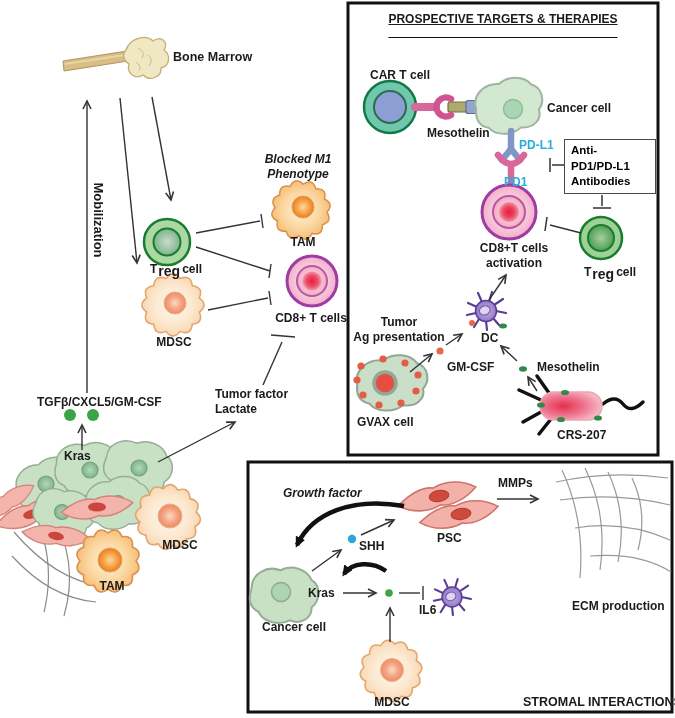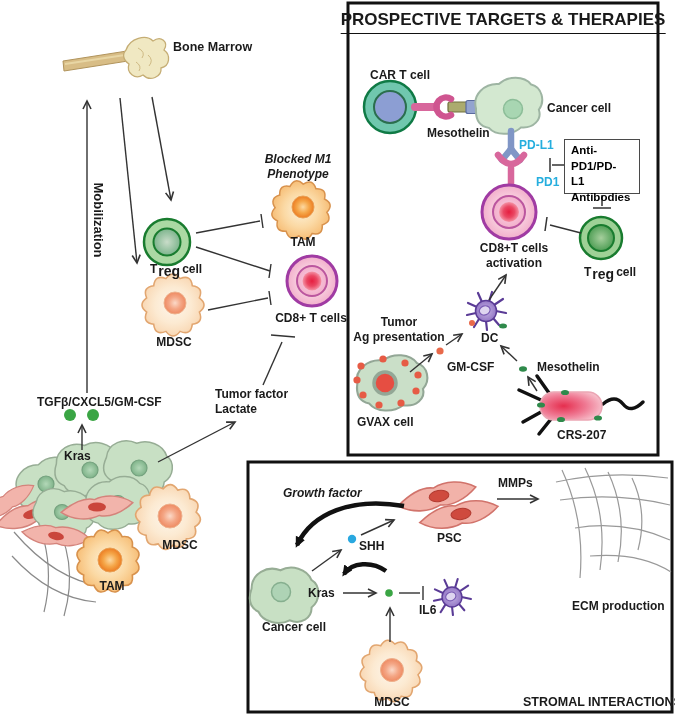--- a/index.html
+++ b/index.html
@@ -5,22 +5,22 @@
   html,body{margin:0;padding:0;background:#fff;}
   #stage{position:relative;width:675px;height:718px;background:#fff;overflow:hidden;
          font-family:"Liberation Sans",sans-serif;}
   svg{position:absolute;left:0;top:0;}
   .lbl{position:absolute;font-weight:bold;font-size:12px;color:#1a1a1a;white-space:nowrap;line-height:13px;z-index:5;}
   .ctr{transform:translateX(-50%);text-align:center;}
   .cyan{color:#25aede;}
   .sub{font-size:14px;vertical-align:-3px;margin:0 2px 0 1px;font-weight:bold;}
   .two{line-height:15px;}
   #mobilization{transform:translate(-50%,-50%) rotate(90deg);font-size:13px;}
-  #targets-title{font-size:17px;border-bottom:1.6px solid #111;padding-bottom:4px;}
-  #antibody-box{position:absolute;left:564px;top:139px;width:76px;height:55px;border:1.7px solid #4a4a4a;
+  #targets-title{font-size:12px;border-bottom:1.6px solid #111;padding-bottom:11px;text-decoration:underline;}
+  #antibody-box{position:absolute;left:564px;top:139px;width:92px;height:55px;border:1.7px solid #4a4a4a;
     background:#fff;z-index:4;font-weight:bold;font-size:11.5px;line-height:15.5px;padding:3px 14px 0 6px;box-sizing:border-box;}
 </style>
 </head>
 <body>
 
 <div id="stage">
 
 <svg width="675" height="718" viewBox="0 0 675 718">
   <defs>
     <path id="wavy" d="M 26 0 Q 32.8 8.8 22.5 13 Q 24 24 13 22.5 Q 8.8 32.8 0 26 Q -8.8 32.8 -13 22.5 Q -24 24 -22.5 13 Q -32.8 8.8 -26 0 Q -32.8 -8.8 -22.5 -13 Q -24 -24 -13 -22.5 Q -8.8 -32.8 0 -26 Q 8.8 -32.8 13 -22.5 Q 24 -24 22.5 -13 Q 32.8 -8.8 26 0 Z"></path>
@@ -352,21 +352,21 @@
     <path d="M 312 571 L 341 550" marker-end="url(#ah)"></path>
     <path d="M 361 535 L 394 520" marker-end="url(#ah)"></path>
   </g>
 
   <g stroke="#111" stroke-width="4.5" fill="none">
     <path d="M 404 506 C 352 497 312 513 297 545" marker-end="url(#ahb)"></path>
     <path d="M 386 571 C 372 561 352 562 344 574" marker-end="url(#ahb)"></path>
   </g>
 </svg>
 
-<div class="lbl" style="left:173px;top:41px;font-size:12.5px;">Bone Marrow</div>
+<div class="lbl" style="left:173px;top:51px;font-size:12.5px;">Bone Marrow</div>
 <div class="lbl" id="mobilization" style="left:98px;top:220px;">Mobilization</div>
 <div class="lbl ctr two" style="left:298px;top:152px;font-style:italic;">
   <div>Blocked M1</div>
   <div>Phenotype</div>
 </div>
 <div class="lbl ctr" style="left:303px;top:236px;">TAM</div>
 <div class="lbl" style="left:150px;top:263px;"><span>T</span><span class="sub">reg</span><span>cell</span></div>
 <div class="lbl ctr" style="left:174px;top:336px;">MDSC</div>
 <div class="lbl ctr" style="left:311px;top:312px;">CD8+ T cells</div>
 <div class="lbl two" style="left:215px;top:387px;">
@@ -376,21 +376,21 @@
 <div class="lbl" style="left:37px;top:396px;">TGFβ/CXCL5/GM-CSF</div>
 <div class="lbl" style="left:64px;top:450px;">Kras</div>
 <div class="lbl ctr" style="left:180px;top:539px;">MDSC</div>
 <div class="lbl ctr" style="left:112px;top:580px;">TAM</div>
 
 <div class="lbl ctr" style="left:503px;top:13px;"><span id="targets-title">PROSPECTIVE TARGETS &amp; THERAPIES</span></div>
 <div class="lbl" style="left:370px;top:69px;">CAR T cell</div>
 <div class="lbl" style="left:547px;top:102px;">Cancer cell</div>
 <div class="lbl" style="left:427px;top:127px;">Mesothelin</div>
 <div class="lbl cyan" style="left:519px;top:139px;">PD-L1</div>
-<div class="lbl cyan" style="left:536px;top:176px;">PD1</div>
+<div class="lbl cyan" style="left:504px;top:176px;">PD1</div>
 <div id="antibody-box">
   <div>Anti-</div>
   <div>PD1/PD-L1</div>
   <div>Antibodies</div>
 </div>
 <div class="lbl ctr two" style="left:514px;top:241px;">
   <div>CD8+T cells</div>
   <div>activation</div>
 </div>
 <div class="lbl" style="left:584px;top:266px;"><span>T</span><span class="sub">reg</span><span>cell</span></div>

